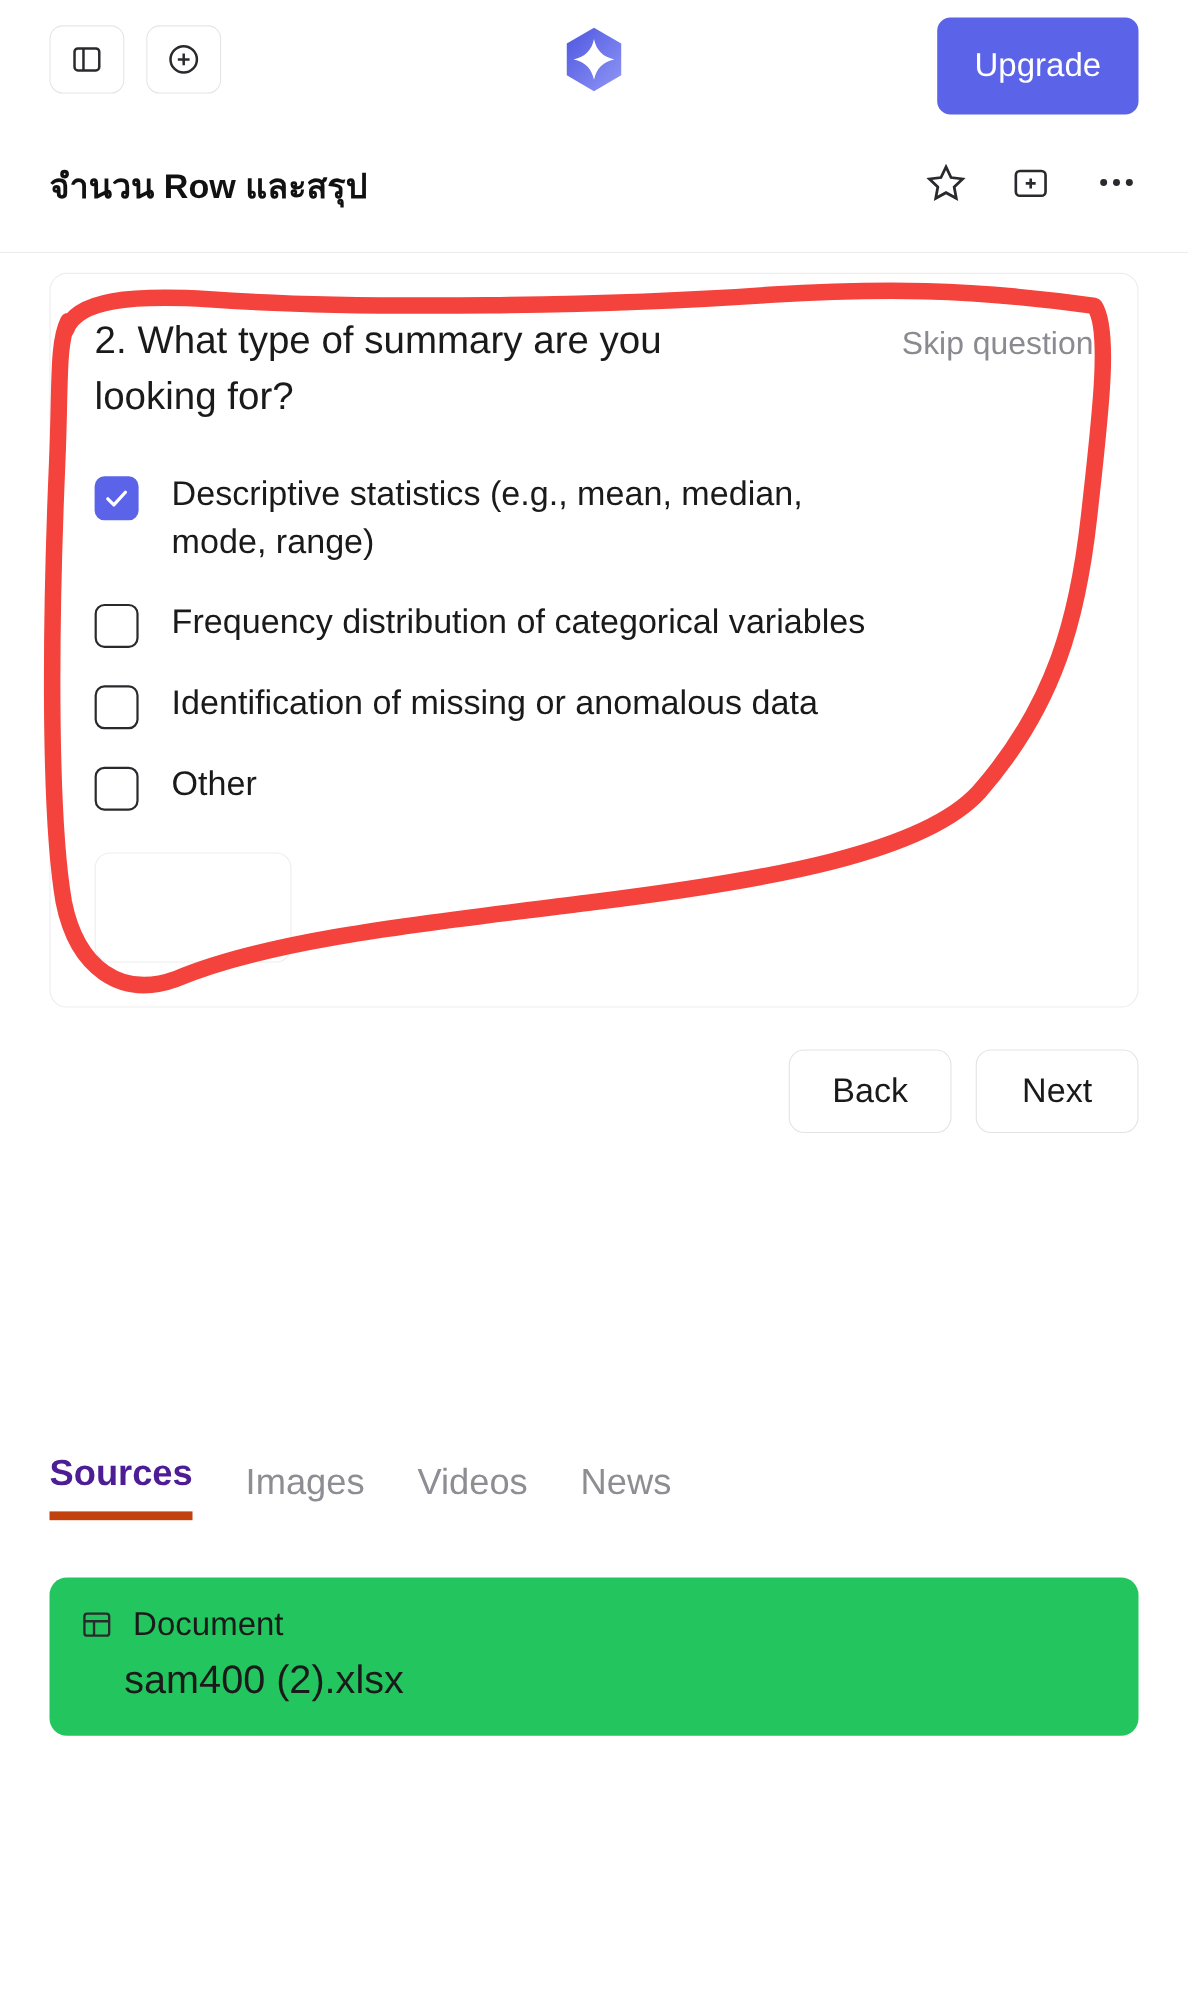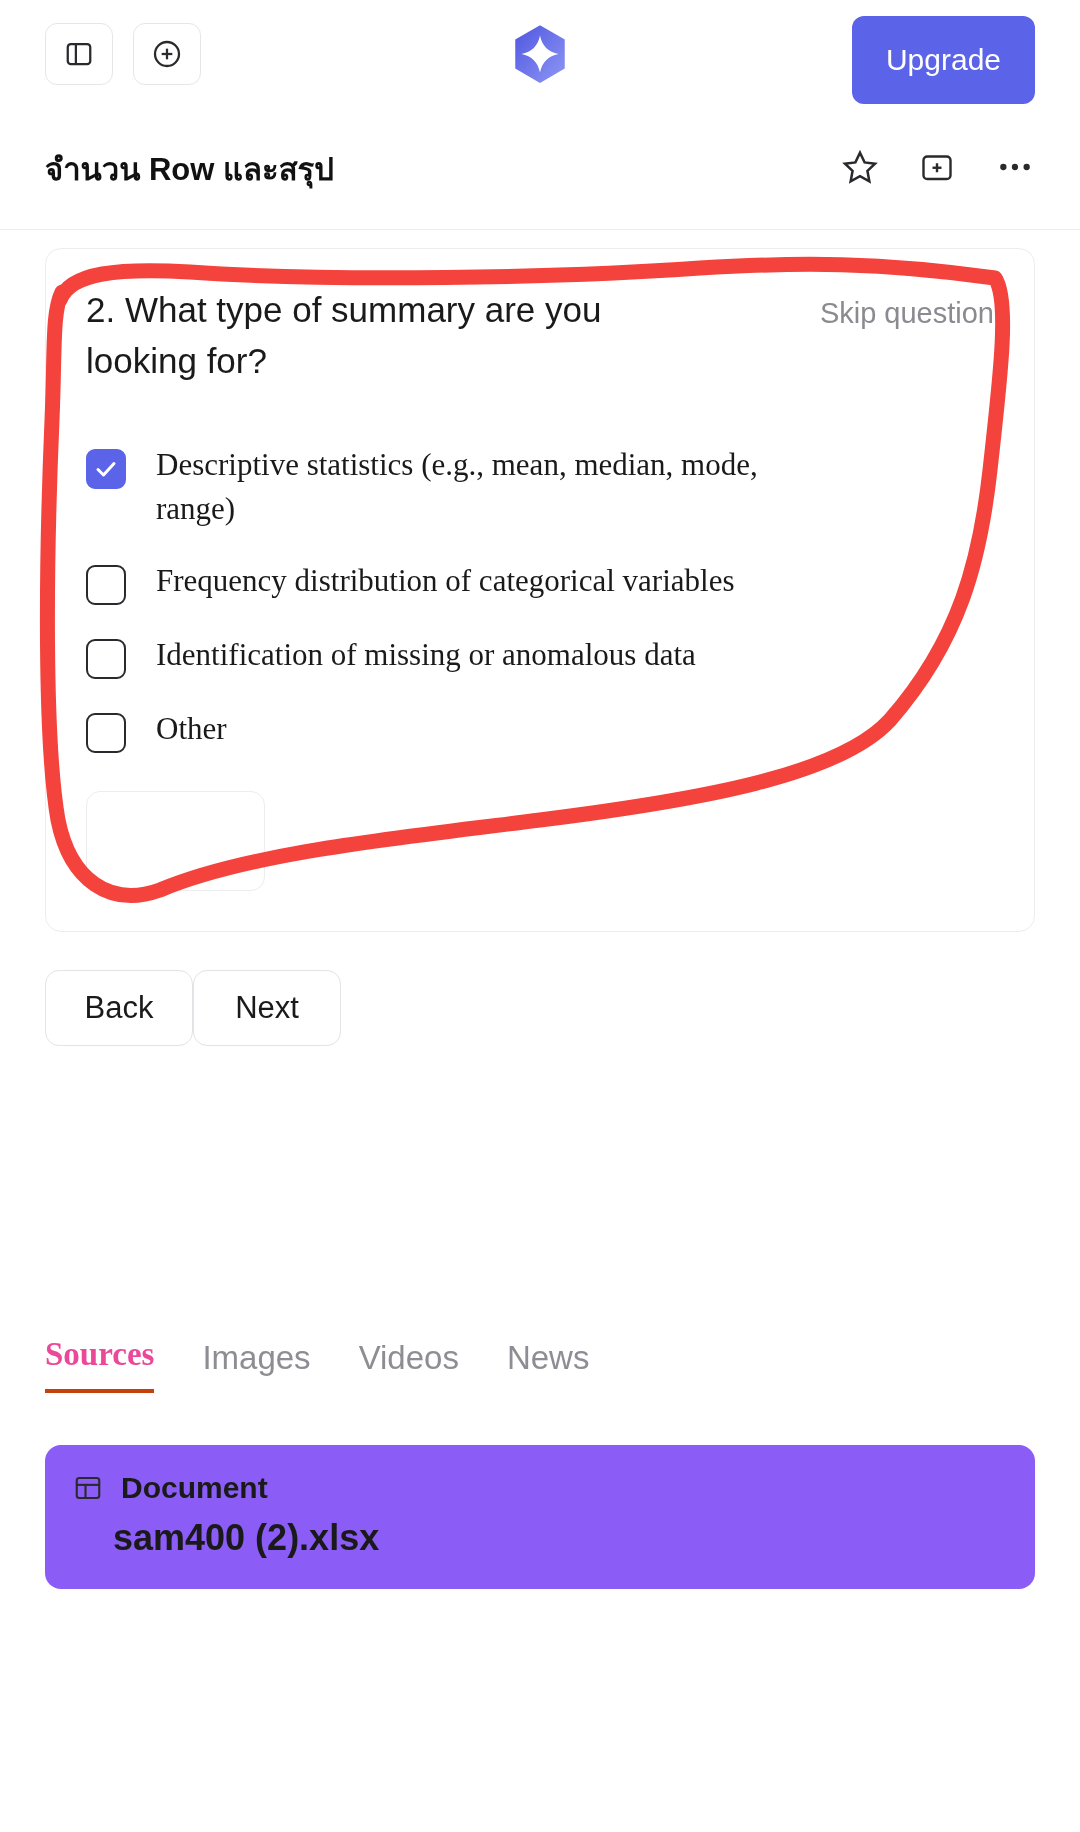--- a/index.html
+++ b/index.html
@@ -111,21 +111,21 @@
     max-width: 560px;
   }
   .skip {
     margin-left: auto;
     font-size: 29px;
     color: #8a8a90;
     padding-top: 12px;
     white-space: nowrap;
   }
 
-  .options { margin-top: 56px; font-family: Liberation Serif, serif; }
+  .options { margin-top: 40px; }
   .opt {
     display: flex;
     align-items: flex-start;
     margin-bottom: 28px;
   }
   .opt:last-child { margin-bottom: 0; }
   .cbox {
     flex: 0 0 auto;
     width: 40px;
     height: 40px;
@@ -152,20 +152,22 @@
   .answer-box {
     margin-top: 38px;
     height: 100px;
     border: 1.5px solid #ededf0;
     border-radius: 14px;
     background: #fff;
   }
 
   .nav-row {
     display: flex;
+    justify-content: flex-end;
+    gap: 22px;
     margin-top: 38px;
   }
   .nav-btn {
     min-width: 148px;
     height: 76px;
     border: 1.5px solid #e3e3e7;
     border-radius: 14px;
     background: #fff;
     font-size: 31px;
     font-family: "Liberation Sans", sans-serif;
@@ -191,33 +193,31 @@
     gap: 48px;
     padding: 0 45px;
     margin-top: 290px;
   }
   .tab {
     font-size: 33px;
     color: #8d8d93;
     padding-bottom: 16px;
   }
   .tab.active {
-    color: #ec4899;
+    color: #4c1d95;
     font-weight: bold;
-    border-bottom: 4px solid #c2410c;
-    font-family: Liberation Serif, serif;
+    border-bottom: 8px solid #c2410c;
   }
 
   
   .source-card {
     margin: 52px 45px 0 45px;
-    background: #8b5cf6;
+    background: #22c55e;
     border-radius: 16px;
     padding: 26px 28px 30px 28px;
-    font-weight: bold;
   }
   .src-head {
     display: flex;
     align-items: center;
     gap: 18px;
     font-size: 30px;
     color: #1a1a1a;
   }
   .src-file {
     margin-top: 12px;

